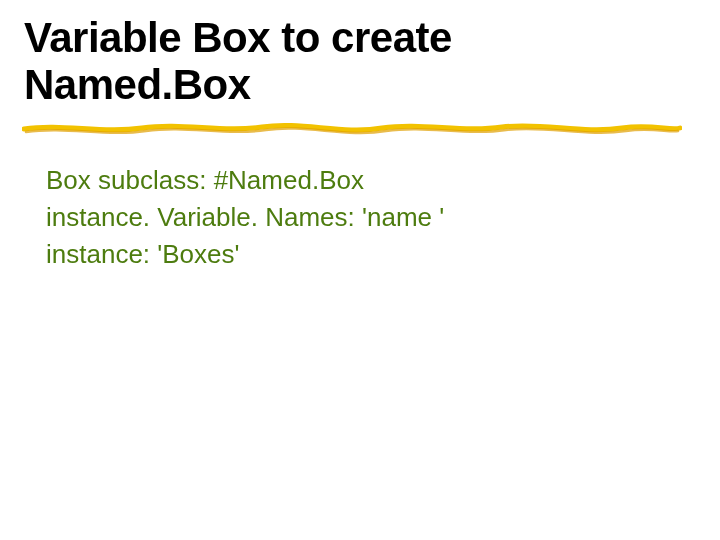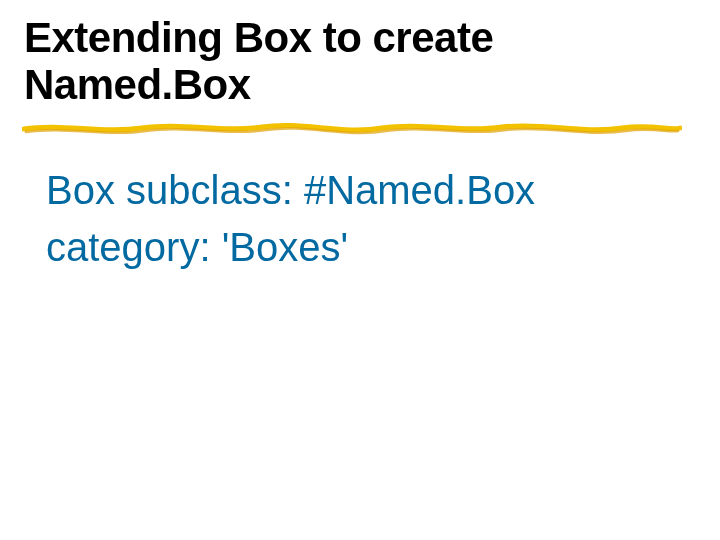--- a/index.html
+++ b/index.html
@@ -35,39 +35,40 @@
     top: 120px;
     width: 660px;
     height: 18px;
     pointer-events: none;
   }
   .body {
     position: absolute;
     left: 46px;
     top: 162px;
     width: 620px;
-    font-size: 40px;
+    font-size: 26px;
     line-height: 1.42;
-    color: #0369a1;
+    color: #4d7c0f;
     font-family: Arial, Helvetica, sans-serif;
   }
   .body .line {
     display: block;
   }
 </style>
 </head>
 <body>
 
 <div class="slide">
 
-  <div class="title">Extending Box to create Named.Box</div>
+  <div class="title">Variable Box to create Named.Box</div>
 
   <svg class="underline" viewBox="0 0 660 18" preserveAspectRatio="none">
     <path d="M2 9 C 40 3, 80 14, 120 8 C 160 2, 200 13, 240 7 C 280 1, 320 15, 360 8 C 400 2, 440 13, 480 7 C 520 2, 560 14, 600 8 C 630 4, 650 11, 658 8" stroke="#f2c200" stroke-width="5" fill="none" stroke-linecap="round"></path>
     <path d="M4 12 C 44 6, 84 17, 124 11 C 164 5, 204 16, 244 10 C 284 4, 324 18, 364 11 C 404 5, 444 16, 484 10 C 524 5, 564 17, 604 11 C 630 7, 648 13, 656 11" stroke="#e0a000" stroke-width="2.5" fill="none" stroke-linecap="round" opacity="0.7"></path>
   </svg>
 
   <div class="body">
     <span class="line">Box subclass: #Named.Box</span>
-    <span class="line">category: 'Boxes'</span>
+    <span class="line">instance. Variable. Names: 'name '</span>
+    <span class="line">instance: 'Boxes'</span>
   </div>
 
 </div>
 
 </body></html>

